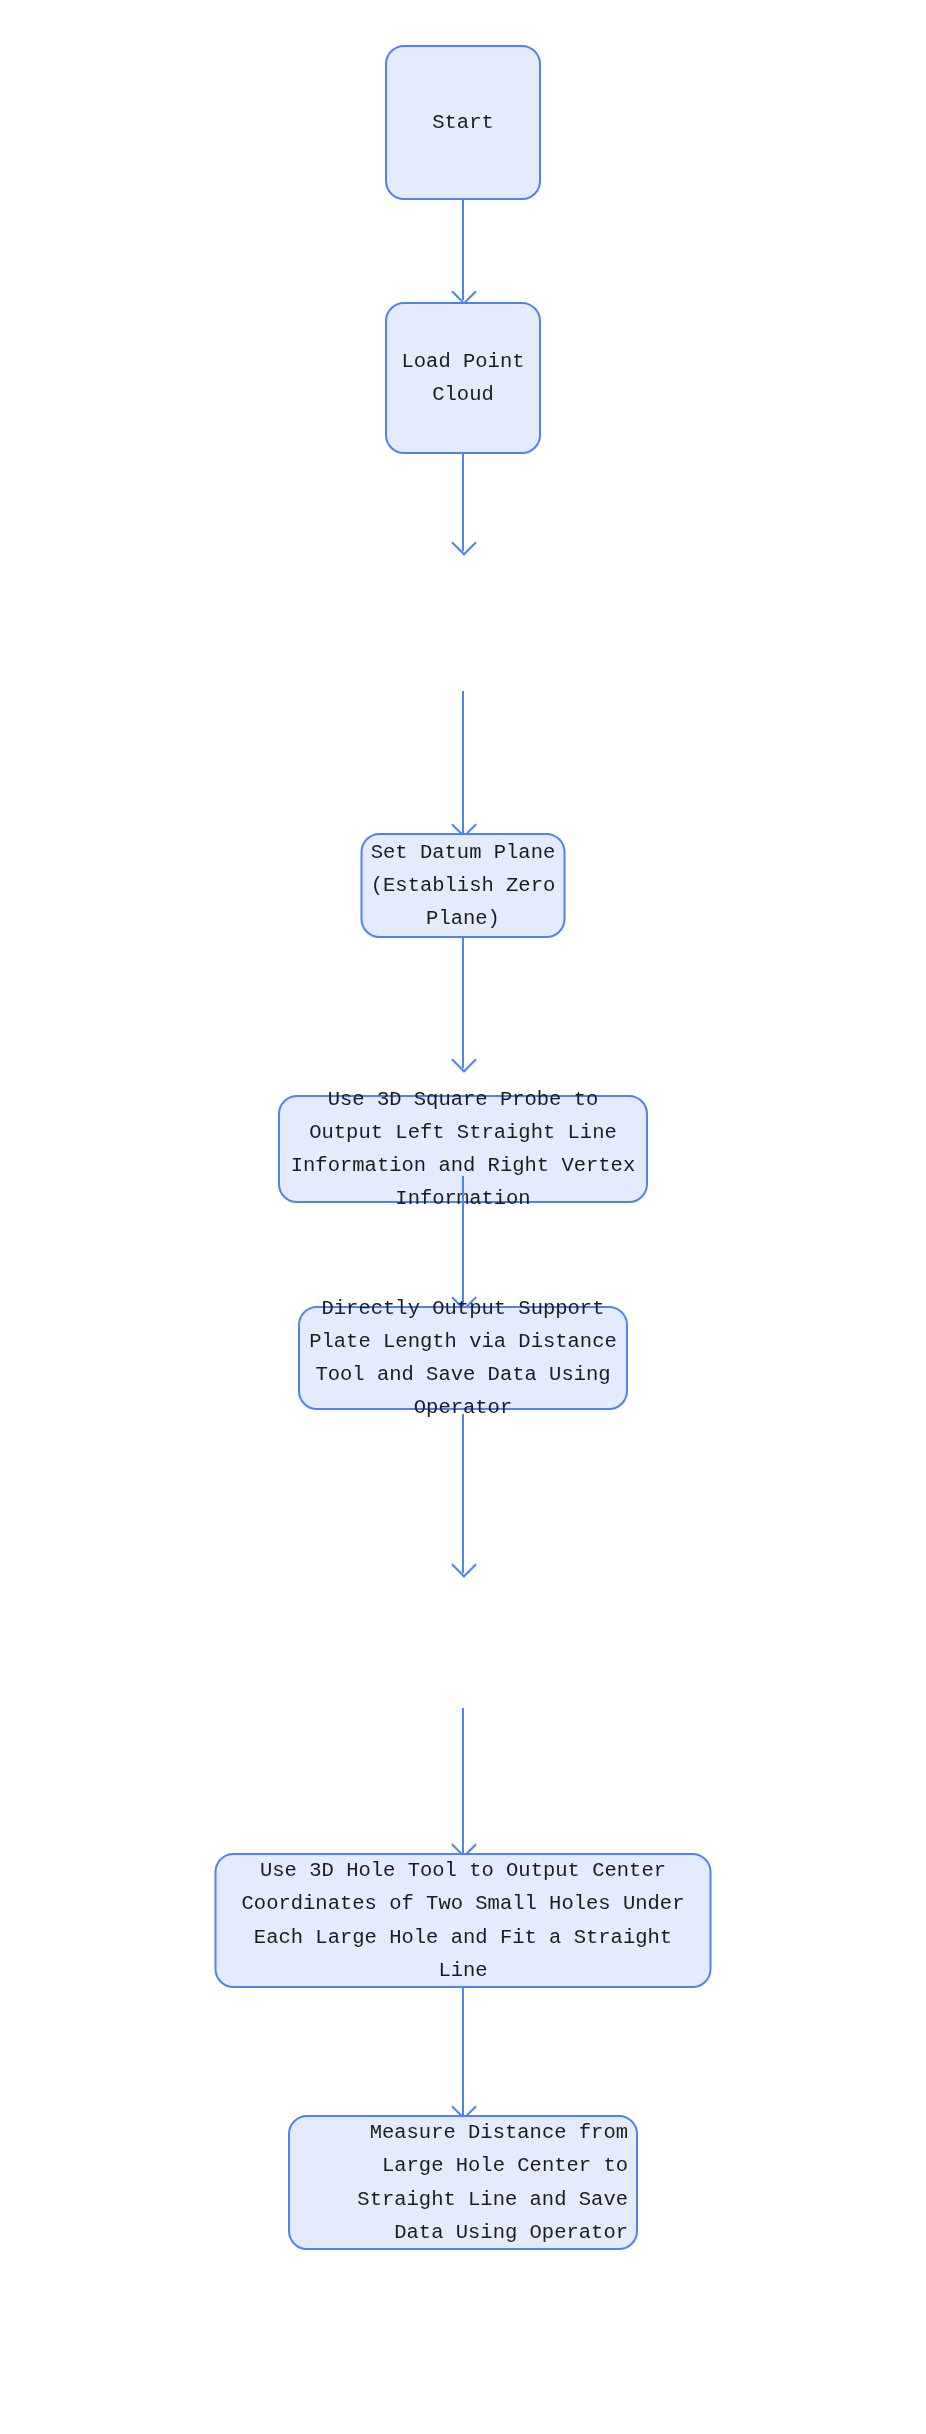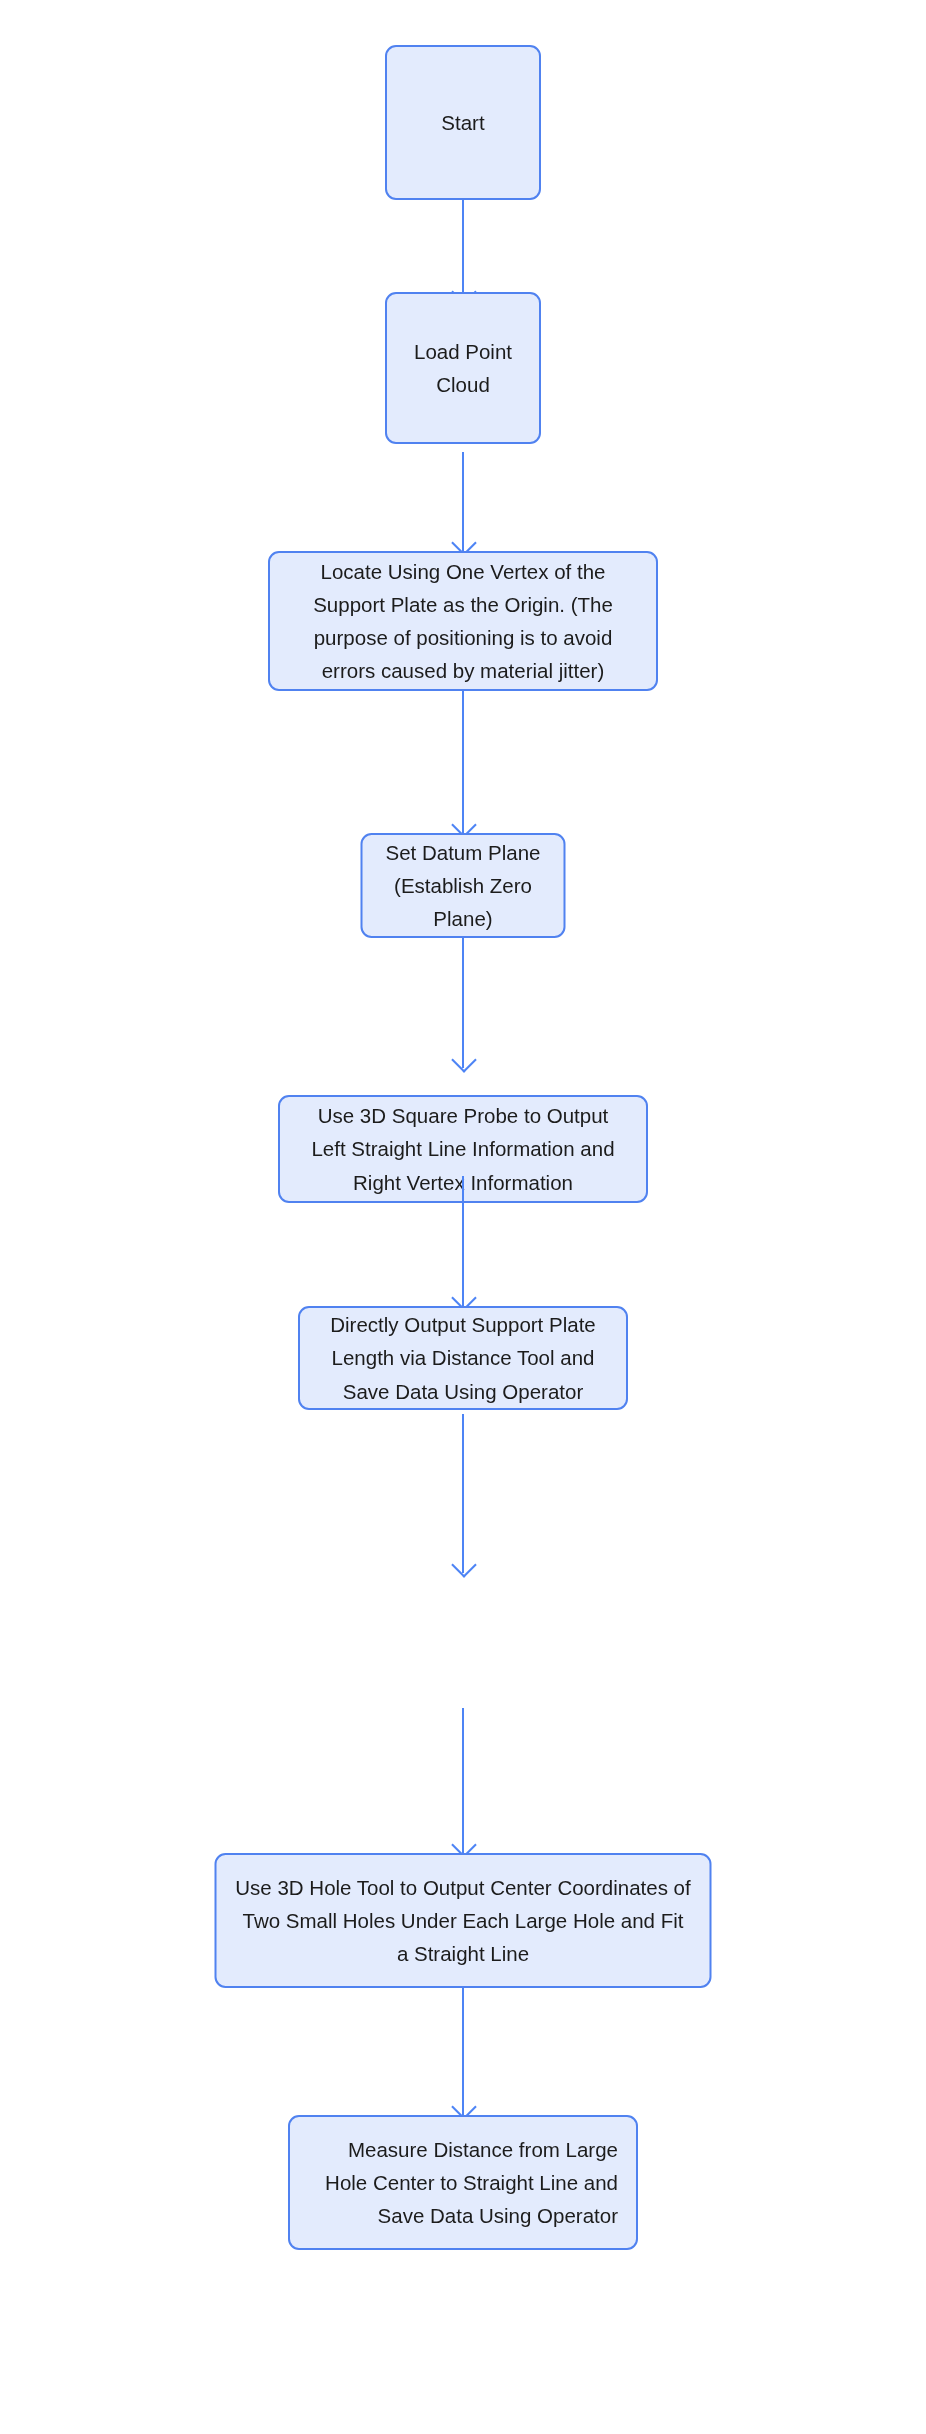--- a/index.html
+++ b/index.html
@@ -21,42 +21,43 @@
     background: #ffffff;
     display: flex;
     flex-direction: column;
     align-items: center;
   }
 
   .node {
     box-sizing: border-box;
     background: #e3ebfd;
     border: 2.2px solid #5082f0;
-    border-radius: 11px;
+    border-radius: 19px;
     color: #1c1c1c;
     font-size: 20.5px;
     line-height: 1.62;
     text-align: center;
     display: flex;
     align-items: center;
     justify-content: center;
-    padding: 16px 18px;
+    padding: 16px 8px;
     position: absolute;
     left: 50%;
     transform: translateX(-50%);
+    font-family: Liberation Mono, monospace;
   }
 
   .node-text {
     display: block;
     white-space: pre-line;
   }
 
   
   .n-start     { top:  45px; width: 156px; height: 155px; }
-  .n-load      { top: 292px; width: 156px; height: 152px; }
+  .n-load      { top: 302px; width: 156px; height: 152px; }
   .n-locate    { top: 551px; width: 390px; height: 140px; }
   .n-datum     { top: 833px; width: 205px; height: 105px; }
   .n-probe     { top: 1068px; width: 370px; height: 108px; margin-top: 27px; }
   .n-plate     { top: 1306px; width: 330px; height: 104px; }
   .n-holes8    { top: 1573px; width: 537px; height: 135px; }
   .n-smallhole { top: 1853px; width: 497px; height: 135px; }
   .n-measure   { top: 2115px; width: 350px; height: 135px; text-align: right; }
 
   
   .arrow {
@@ -114,23 +115,20 @@
   <div class="node n-load">
     <span class="node-text">Load Point
 Cloud</span>
   </div>
 
   <div class="arrow a2">
     <span class="shaft"></span>
     <span class="head"></span>
   </div>
 
-  <div class="node n-locate">
-    <span class="node-text">Locate Using One Vertex of the Support Plate as the Origin. (The purpose of positioning is to avoid errors caused by material jitter)</span>
-  </div>
 
   <div class="arrow a3">
     <span class="shaft"></span>
     <span class="head"></span>
   </div>
 
   <div class="node n-datum">
     <span class="node-text">Set Datum Plane
 (Establish Zero Plane)</span>
   </div>

